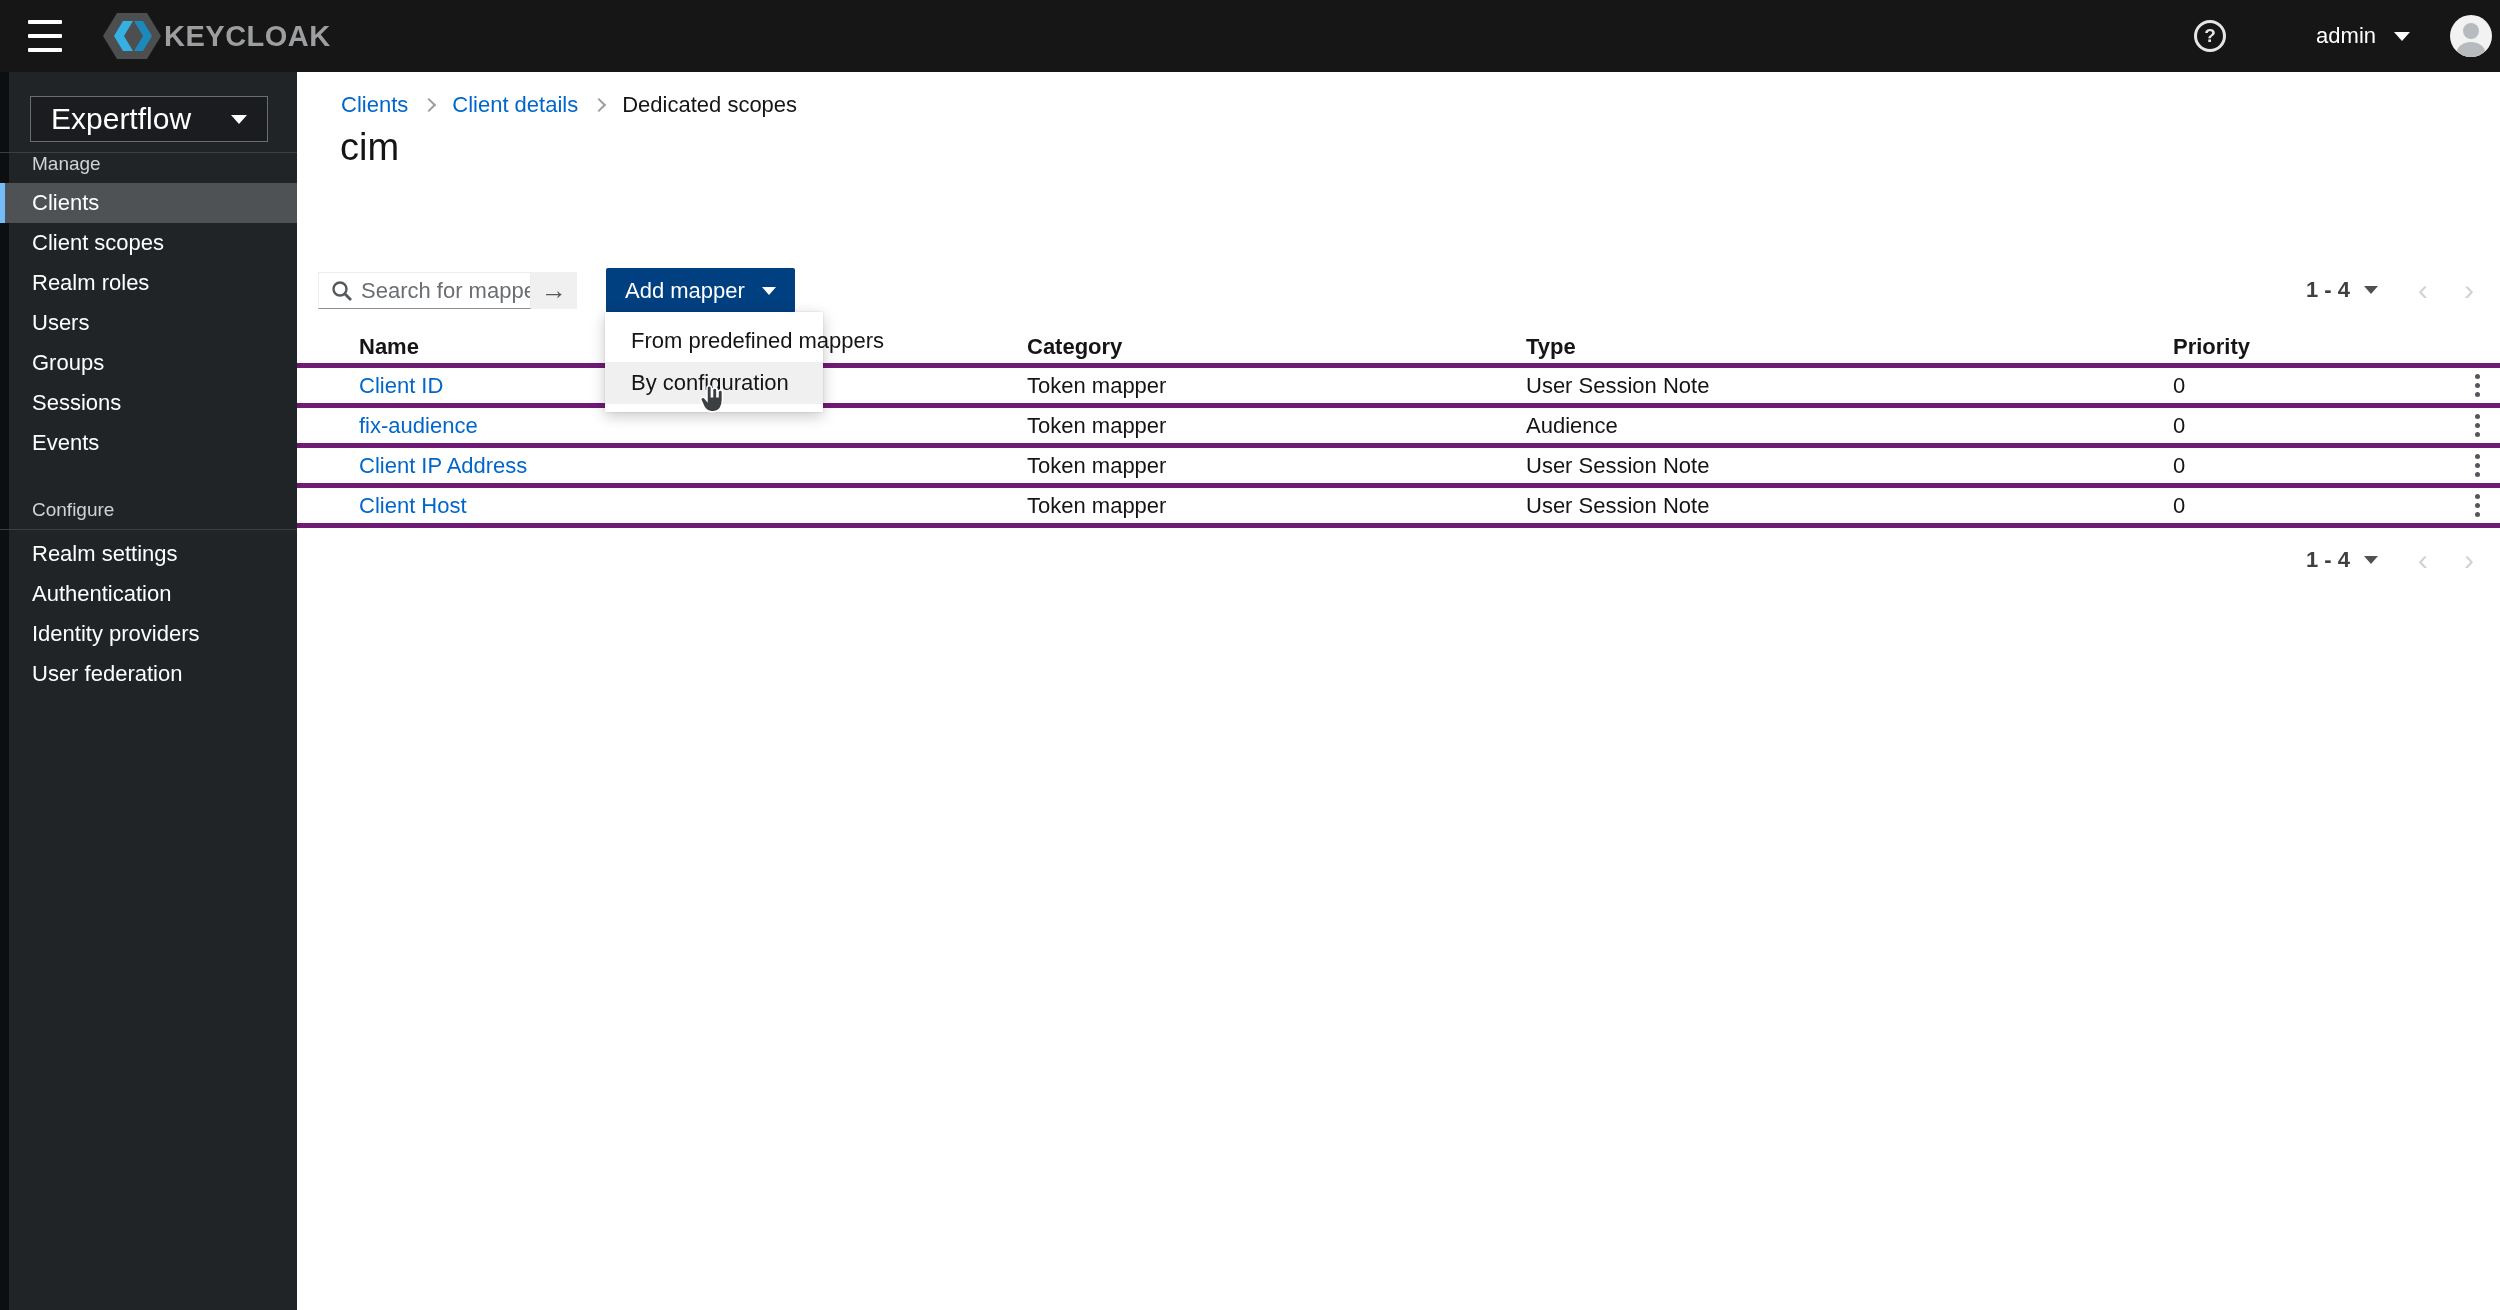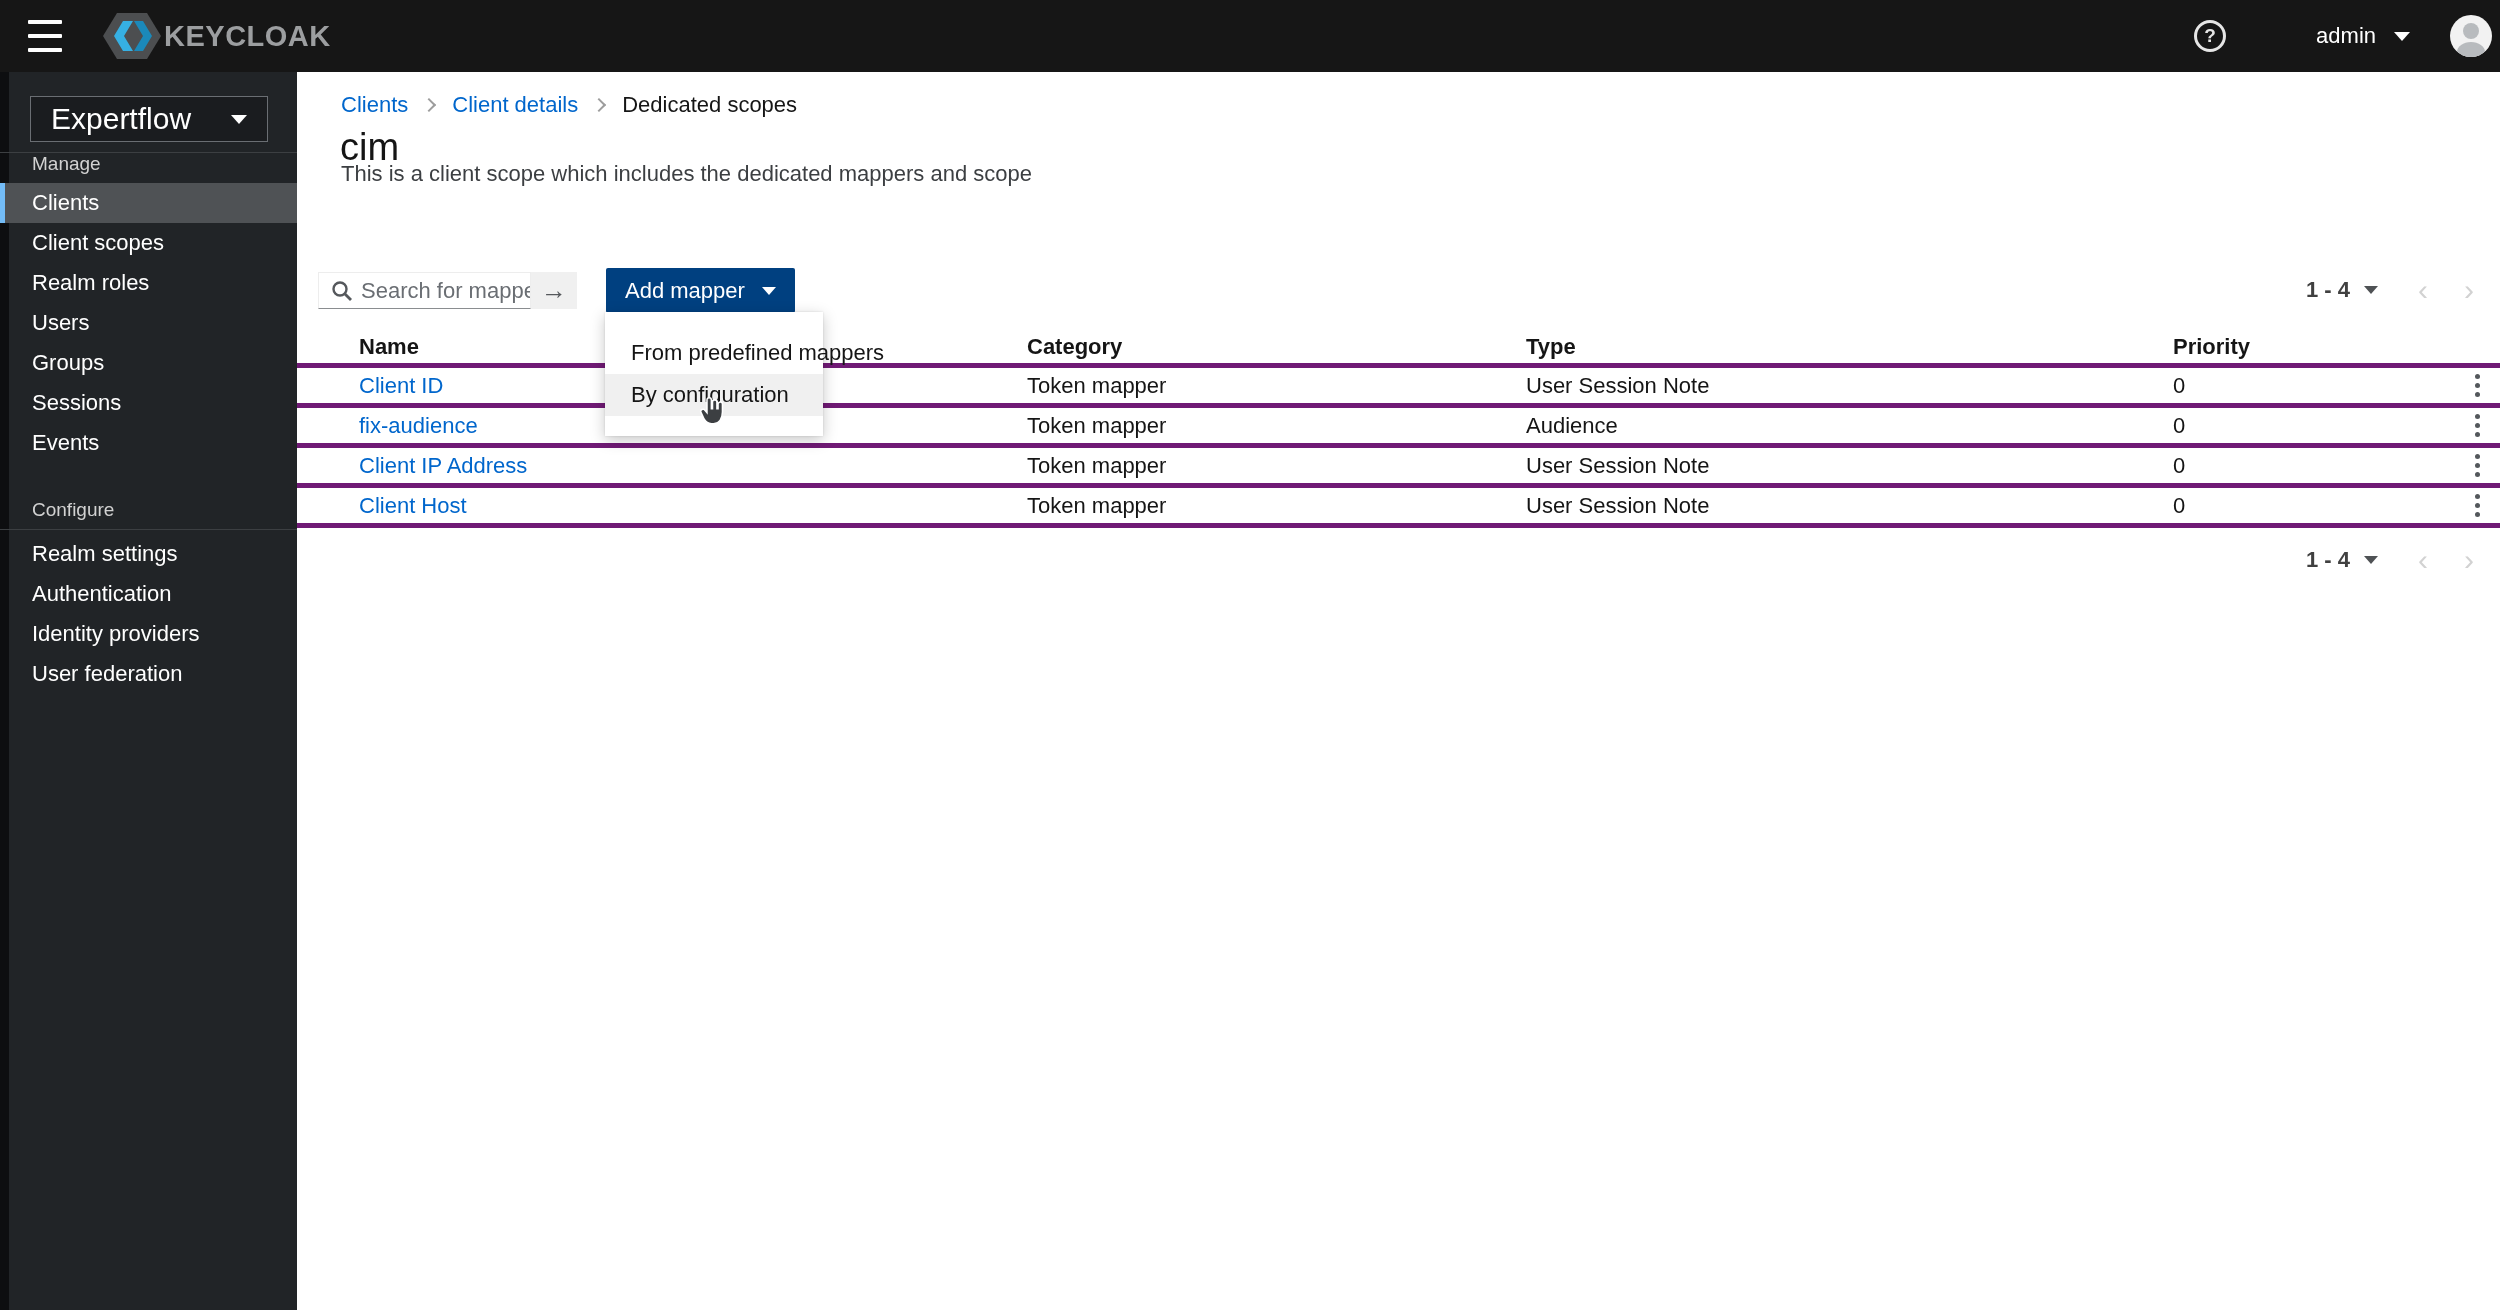--- a/index.html
+++ b/index.html
@@ -70,21 +70,21 @@
   .table { position:absolute; left:0; top:258px; width:100%; }
   .trow { display:grid; grid-template-columns:668px 499px 647px 248px 1fr; padding-left:62px; align-items:center; border-bottom:5px solid #701a75; }
   .trow.head { height:38px; font-weight:700; }
   .trow.body { height:40px; }
   .cell-link { color:#0066cc; cursor:pointer; text-decoration:none; font-size:22px; }
   .cell { font-size:22px; color:#151515; }
   .kebab { justify-self:end; margin-right:14px; background:none; border:none; cursor:pointer; display:flex; flex-direction:column; gap:4px; padding:6px; }
   .kebab i { width:5px; height:5px; border-radius:50%; background:#54585c; }
 
   
-  .menu { position:absolute; left:308px; top:240px; width:218px; background:#fff; padding:20px 0; box-shadow:0 4px 14px rgba(0,0,0,0.22), 0 0 2px rgba(0,0,0,0.12); z-index:8; }
+  .menu { position:absolute; left:308px; top:240px; width:218px; background:#fff; padding:8px 0; box-shadow:0 4px 14px rgba(0,0,0,0.22), 0 0 2px rgba(0,0,0,0.12); z-index:8; }
   .menu-item { height:42px; display:flex; align-items:center; padding:0 26px; font-size:22px; color:#151515; cursor:pointer; white-space:nowrap; }
   .menu-item.hovered { background:#f0f0f0; position:relative; }
   .cursor-icon { position:absolute; left:94px; top:22px; }
 </style>
 </head>
 <body>
 
 <div class="stage">
 
   <div class="header">
@@ -171,21 +171,20 @@
 
     <div class="breadcrumb">
       <a class="crumb-link">Clients</a>
       <span class="crumb-sep"></span>
       <a class="crumb-link">Client details</a>
       <span class="crumb-sep"></span>
       <span class="crumb-current">Dedicated scopes</span>
     </div>
 
     <h1 class="page-title">cim</h1>
-    <div class="page-desc">This is a client scope which includes the dedicated mappers and scope</div>
 
 
     <div class="search-box">
       <svg width="22" height="22" viewBox="0 0 22 22">
         <circle cx="9" cy="9" r="6.5" fill="none" stroke="#55585c" stroke-width="2.4"></circle>
         <line x1="14" y1="14" x2="20" y2="20" stroke="#55585c" stroke-width="2.8"></line>
       </svg>
       <input type="text" placeholder="Search for mapper" style="">
     </div>
     <button class="search-go">

